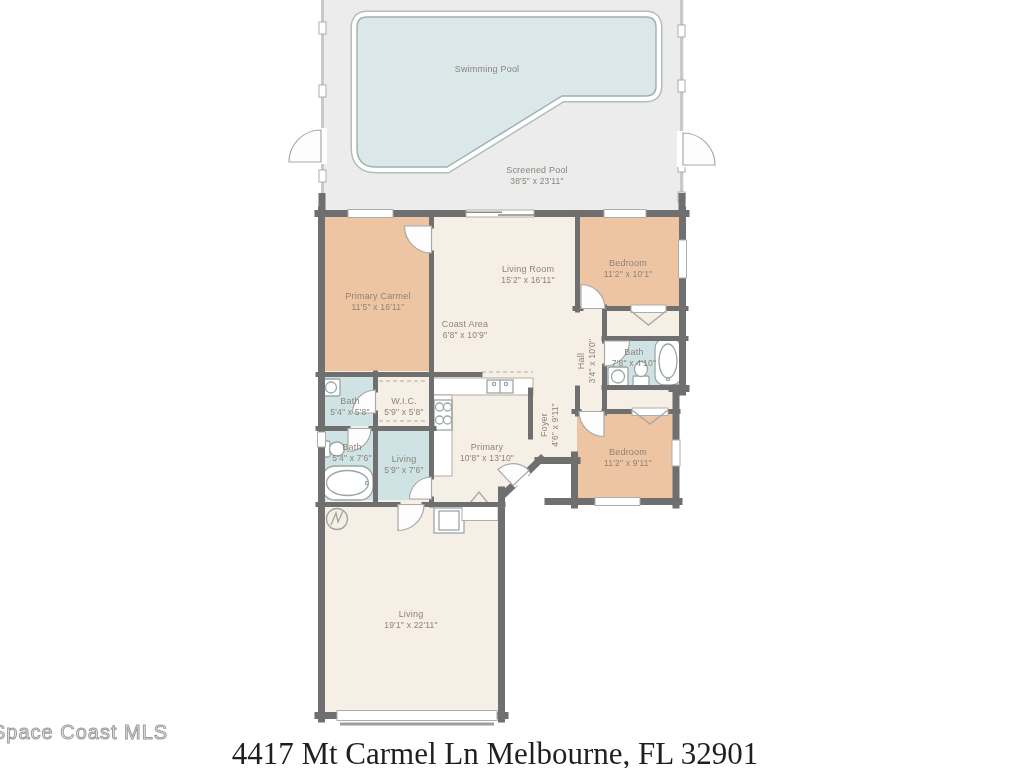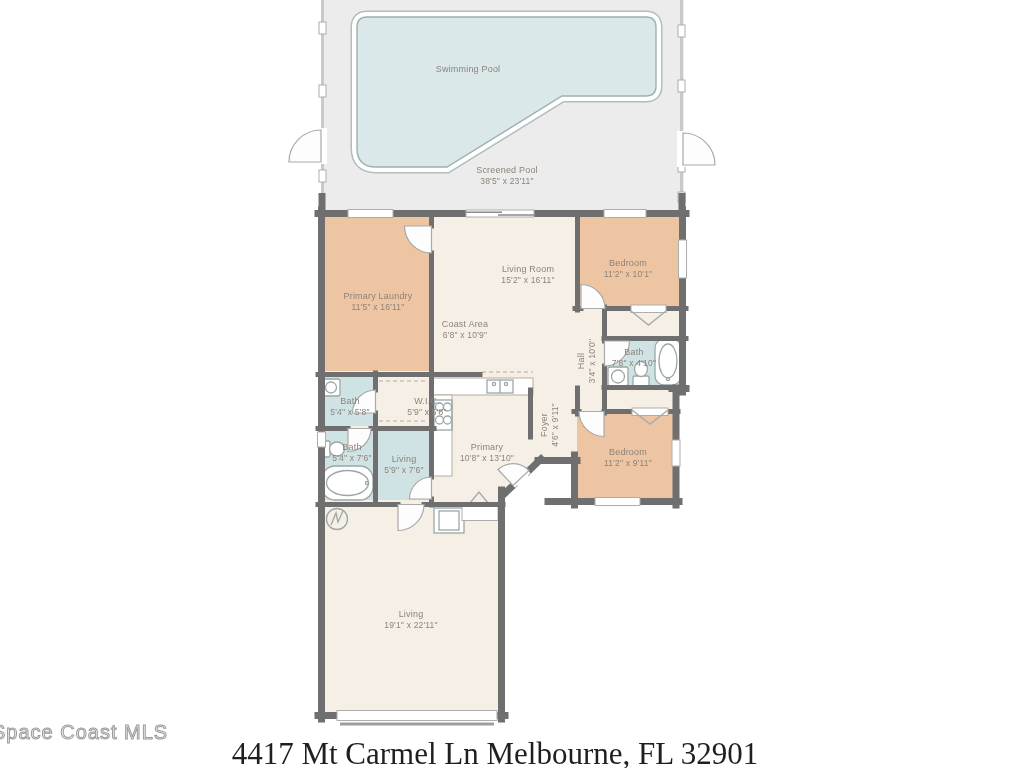--- a/index.html
+++ b/index.html
@@ -216,29 +216,29 @@
     <path class="doorpie" d="M 513,485.5 L 529,470.5 A 22 22 0 0 0 498,469.5 Z"></path>
     <path class="doorpie" d="M 581,308.5 L 605,308.5 A 24 24 0 0 0 581,284.5 Z"></path>
     <path class="doorpie" d="M 604.5,341 L 604.5,366 A 25 25 0 0 0 629.5,341 Z"></path>
     <path class="doorpie" d="M 604,411.5 L 579,411.5 A 25 25 0 0 0 604,436.5 Z"></path>
     <polyline class="chev" points="631,311 648.5,325 666,311"></polyline>
     <polyline class="chev" points="632,410 650,424 668,410"></polyline>
   </g>
 </svg>
 
 <div id="labels">
-  <div class="lbl" style="left:468px;top:69px">
+  <div class="lbl" style="left:487px;top:69px">
       <div>Swimming Pool</div>
     </div>
-  <div class="lbl" style="left:507px;top:176px">
+  <div class="lbl" style="left:537px;top:176px">
       <div>Screened Pool</div>
       <div class="dims">38'5" x 23'11"</div>
     </div>
   <div class="lbl" style="left:378px;top:302px">
-      <div>Primary Laundry</div>
+      <div>Primary Carmel</div>
       <div class="dims">11'5" x 16'11"</div>
     </div>
   <div class="lbl" style="left:528px;top:275px">
       <div>Living Room</div>
       <div class="dims">15'2" x 16'11"</div>
     </div>
   <div class="lbl" style="left:628px;top:269px">
       <div>Bedroom</div>
       <div class="dims">11'2" x 10'1"</div>
     </div>
@@ -251,21 +251,21 @@
       <div class="dims">3'4" x 10'0"</div>
     </div>
   <div class="lbl" style="left:634px;top:358px">
       <div>Bath</div>
       <div class="dims">7'8" x 4'10"</div>
     </div>
   <div class="lbl" style="left:350px;top:407px">
       <div>Bath</div>
       <div class="dims">5'4" x 5'8"</div>
     </div>
-  <div class="lbl" style="left:427px;top:407px">
+  <div class="lbl" style="left:404px;top:407px">
       <div>W.I.C.</div>
       <div class="dims">5'9" x 5'8"</div>
     </div>
   <div class="lbl" style="left:352px;top:453px">
       <div>Bath</div>
       <div class="dims">5'4" x 7'6"</div>
     </div>
   <div class="lbl" style="left:404px;top:465px">
       <div>Living</div>
       <div class="dims">5'9" x 7'6"</div>

